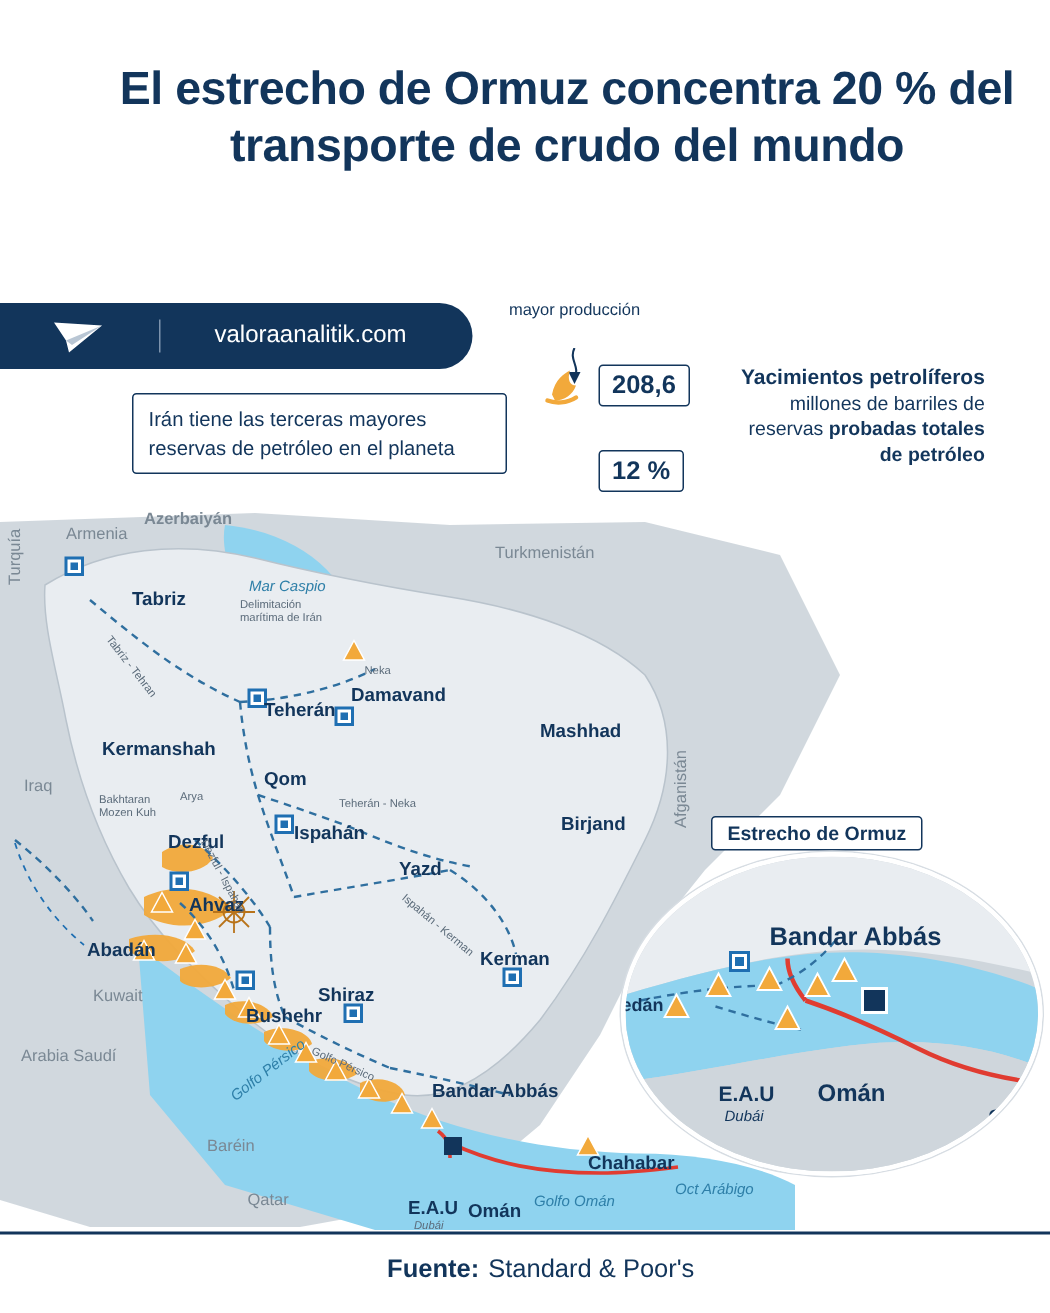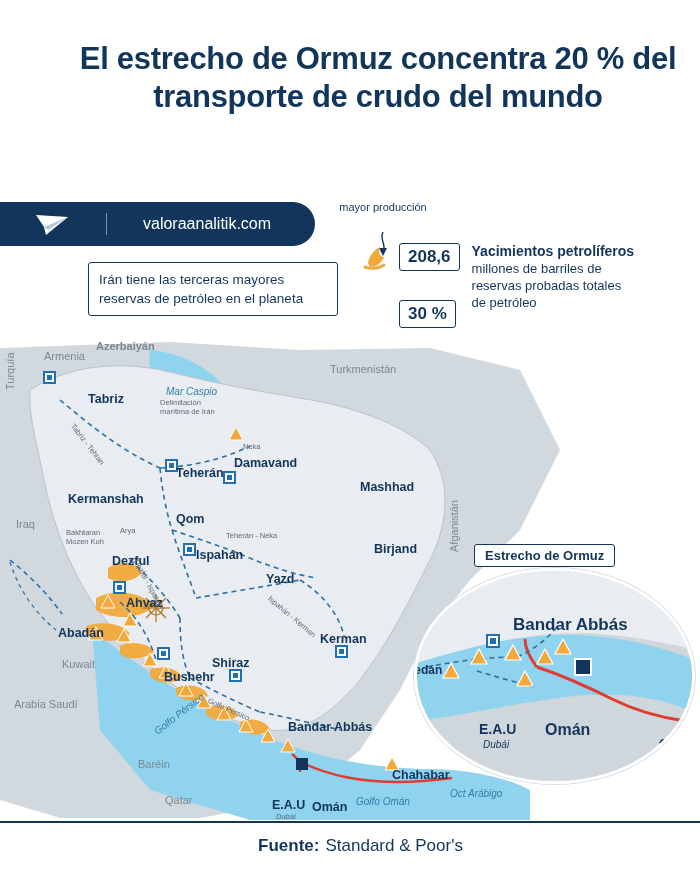--- a/index.html
+++ b/index.html
@@ -55,21 +55,21 @@
     position:absolute;left:376px;top:232px;width:14px;height:26px;
   }
 
   .statrow{position:absolute;display:flex;align-items:flex-start;}
   .statbox{
     border:1.5px solid #12355b;border-radius:3px;
     padding:3px 8px;font-size:17px;font-weight:bold;color:#12355b;
     background:#fff;white-space:nowrap;
   }
   .stattext{font-size:13px;line-height:17px;color:#12355b;margin-left:12px;}
-  .stattext b{font-weight:normal;}
+  .stattext b{font-weight:bold;}
   .stathead{font-weight:bold;font-size:14px;}
 
   .iconslot{width:44px;display:flex;align-items:center;justify-content:center;}
 
   
   .legend{position:absolute;left:432px;top:425px;width:250px;}
   .legitem{display:flex;align-items:center;height:28px;font-size:14px;color:#12355b;}
   .legicon{width:26px;display:flex;align-items:center;justify-content:flex-start;}
 
   
@@ -137,33 +137,33 @@
   </svg>
 </div>
 
 <div class="statrow" style="left:355px;top:243px;">
   <div class="iconslot">
     <svg width="34" height="30" viewBox="0 0 34 30">
       <path d="M8 20 C10 10, 16 6, 20 4 C18 10, 20 14, 24 14 C22 20, 16 24, 10 24 Z" fill="#f2a93b"></path>
       <path d="M5 24 C10 26, 18 26, 24 22" stroke="#f2a93b" stroke-width="3" fill="none" stroke-linecap="round"></path>
     </svg>
   </div>
-  <div style="display:flex;align-items:flex-start;">
+  <div style="display:flex;align-items:flex-start;text-align:right;">
     <div class="statbox">208,6</div>
     <div class="stattext" style="width:185px;">
       <div class="stathead">Yacimientos petrolíferos</div>
       <div>millones de barriles de</div>
       <div><span>reservas </span><b>probadas totales</b></div>
       <div><b>de petróleo</b></div>
     </div>
   </div>
 </div>
 
 <div class="statrow" style="left:399px;top:300px;">
-  <div class="statbox">30 %</div>
+  <div class="statbox">12 %</div>
 </div>
 
 <div class="statrow" style="left:380px;top:355px;">
   <div class="iconslot">
     <svg width="44" height="22" viewBox="0 0 44 22">
       <g fill="none" stroke="#1f6fb2" stroke-width="2">
         <rect x="2" y="5" width="8" height="8" transform="rotate(45 6 9)"></rect>
         <rect x="14" y="5" width="8" height="8" transform="rotate(45 18 9)"></rect>
         <rect x="26" y="5" width="8" height="8" transform="rotate(45 30 9)"></rect>
       </g>

